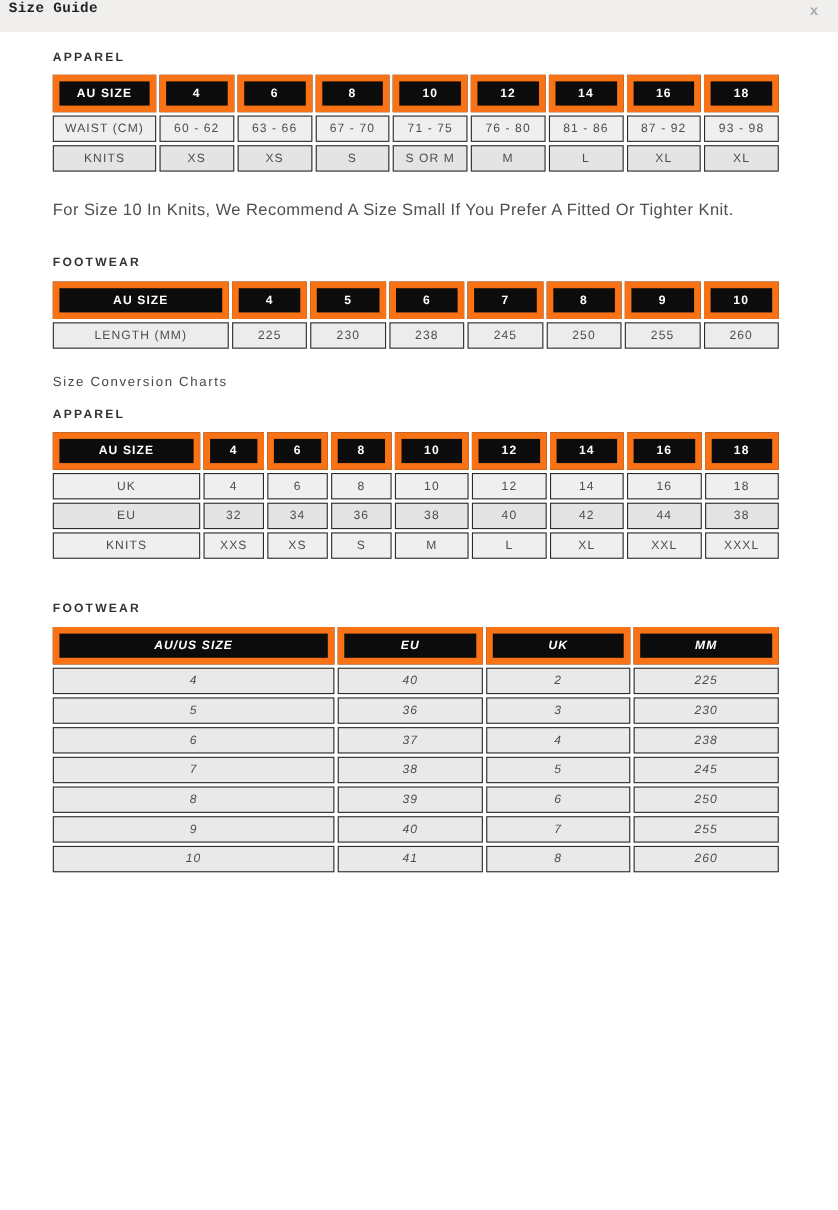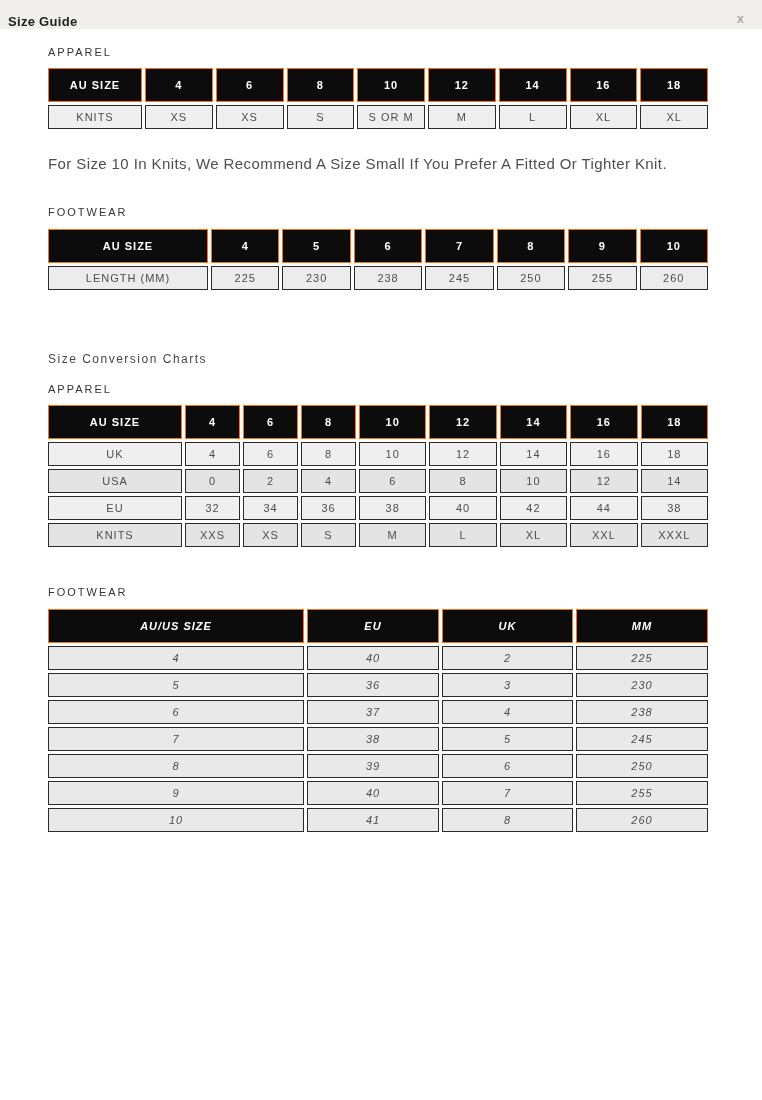--- a/index.html
+++ b/index.html
@@ -8,23 +8,24 @@
     height: 1100px;
     background: #ffffff;
     font-family: "Liberation Sans", sans-serif;
     overflow: hidden;
     position: relative;
   }
   .modal-header {
     height: 29px;
     background: #f0efed;
     display: flex;
-    align-items: flex-end;
+    align-items: flex-start;
     justify-content: space-between;
     padding: 0 14px 0 8px;
+    font-family: Liberation Mono, monospace;
   }
   .modal-title {
     font-size: 13px;
     font-weight: bold;
     color: #222222;
     letter-spacing: 0.3px;
   }
   .close-btn {
     font-size: 13px;
     color: #a9a9a9;
@@ -35,41 +36,41 @@
   }
   .content { padding: 0 48px; }
 
   .section-heading {
     font-size: 12px;
     color: #474747;
     letter-spacing: 1.5px;
   }
   .table-label {
     font-size: 11px;
-    font-weight: normal;
+    font-weight: bold;
     color: #343434;
     letter-spacing: 2px;
   }
   .note {
     font-size: 15px;
     color: #4f4f4f;
     letter-spacing: 0.4px;
   }
 
   table {
     border-collapse: separate;
     border-spacing: 3px;
     width: 100%;
     table-layout: fixed;
     margin-left: -3px;
     margin-right: -3px;
   }
   th {
     background: #0c0c0c;
-    border: 1px solid #f97316;
+    border: 6px solid #f97316;
     color: #ffffff;
     font-weight: bold;
     font-size: 11px;
     letter-spacing: 1px;
     height: 34px;
     text-align: center;
   }
   td {
     background: #efefef;
     border: 1px solid #2b2b2b;
@@ -85,21 +86,21 @@
   table.uniform td { background: #e9e9e9; }
   #table-our-footwear td { background: #ececec; }
 
   
   #our-sizes-heading   { margin-top: 41px; }
   #our-apparel-label   { margin-top: 17px; }
   #table-our-apparel   { margin-top: 7px; }
   #knits-note          { margin-top: 23px; }
   #our-footwear-label  { margin-top: 34px; }
   #table-our-footwear  { margin-top: 8px; }
-  #conversion-heading  { margin-top: 59px; }
+  #conversion-heading  { margin-top: 20px; }
   #conv-apparel-label  { margin-top: 17px; }
   #table-conv-apparel  { margin-top: 7px; }
   #conv-footwear-label { margin-top: 36px; }
   #table-conv-footwear { margin-top: 8px; font-style: italic; }
 </style>
 </head>
 <body>
 
 <div class="modal-header">
   <span class="modal-title">Size Guide</span>
@@ -131,20 +132,31 @@
           <th>8</th>
           <th>10</th>
           <th>12</th>
           <th>14</th>
           <th>16</th>
           <th>18</th>
         </tr>
       </thead>
     <tbody>
         <tr>
+          <td>WAIST (CM)</td>
+          <td>60 - 62</td>
+          <td>63 - 66</td>
+          <td>67 - 70</td>
+          <td>71 - 75</td>
+          <td>76 - 80</td>
+          <td>81 - 86</td>
+          <td>87 - 92</td>
+          <td>93 - 98</td>
+        </tr>
+        <tr>
           <td>KNITS</td>
           <td>XS</td>
           <td>XS</td>
           <td>S</td>
           <td>S OR M</td>
           <td>M</td>
           <td>L</td>
           <td>XL</td>
           <td>XL</td>
         </tr>
@@ -227,31 +239,20 @@
           <td>4</td>
           <td>6</td>
           <td>8</td>
           <td>10</td>
           <td>12</td>
           <td>14</td>
           <td>16</td>
           <td>18</td>
         </tr>
         <tr>
-          <td>USA</td>
-          <td>0</td>
-          <td>2</td>
-          <td>4</td>
-          <td>6</td>
-          <td>8</td>
-          <td>10</td>
-          <td>12</td>
-          <td>14</td>
-        </tr>
-        <tr>
           <td>EU</td>
           <td>32</td>
           <td>34</td>
           <td>36</td>
           <td>38</td>
           <td>40</td>
           <td>42</td>
           <td>44</td>
           <td>38</td>
         </tr>

